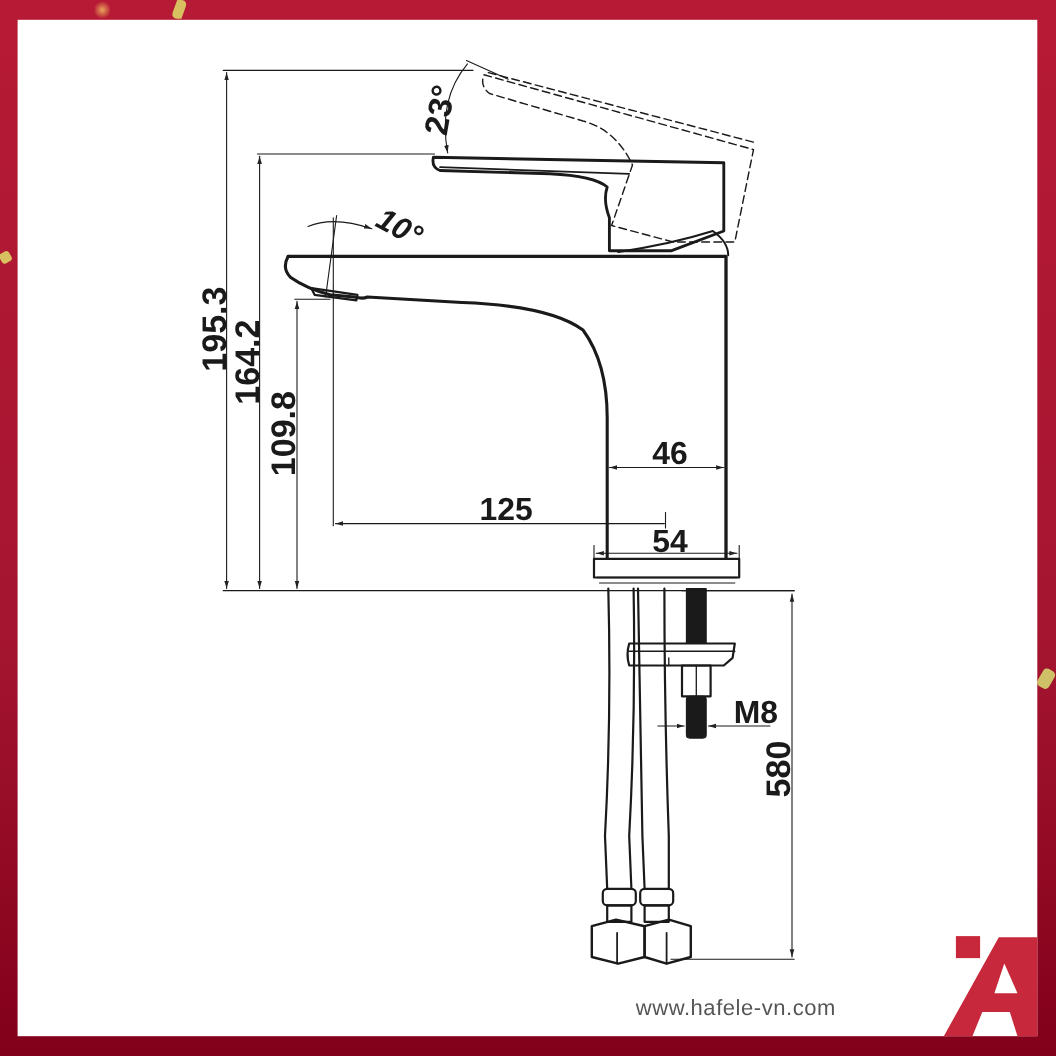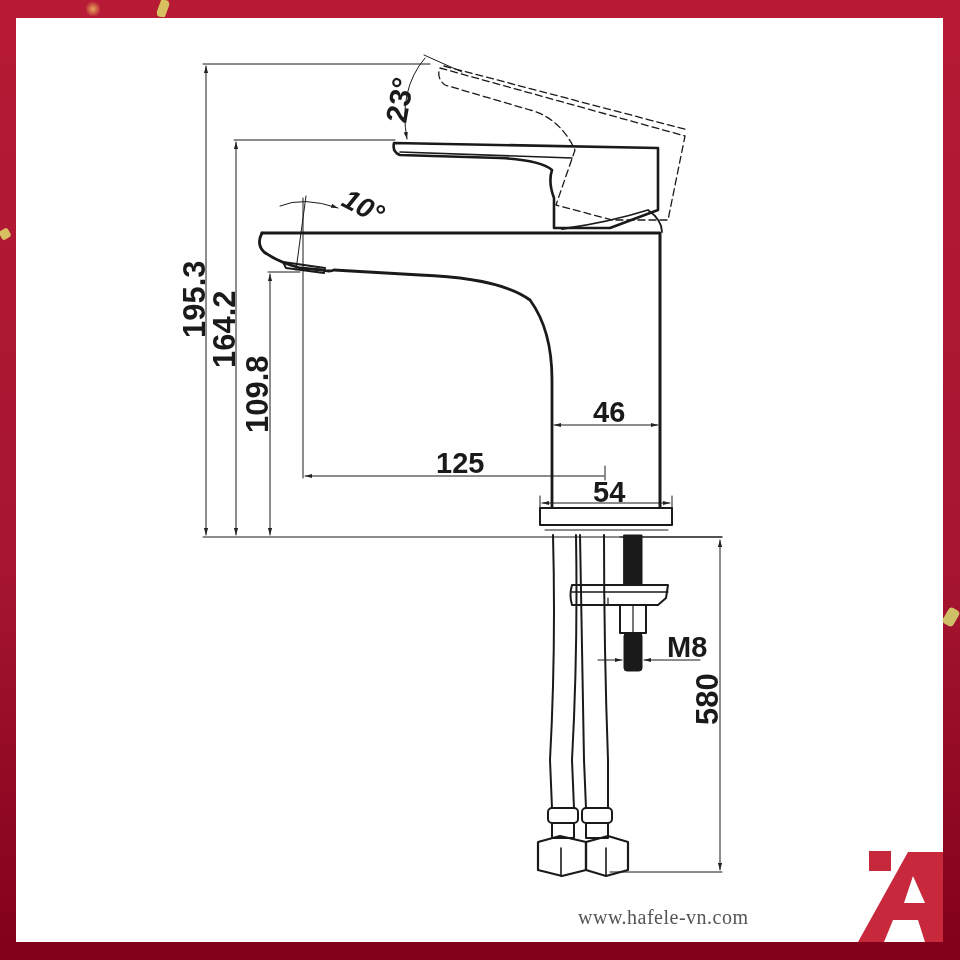--- a/index.html
+++ b/index.html
@@ -9,21 +9,21 @@
     font-family: "Liberation Sans", sans-serif;
   }
   .canvas {
     position: absolute; left: 16px; top: 18px; width: 927px; height: 924px;
     background: #ffffff;
   }
   svg.drawing { position: absolute; left: 0; top: 0; width: 960px; height: 960px; }
   .dim-text { font-family: "Liberation Sans", sans-serif; font-weight: bold; fill: #1a1a1a; }
   .url {
     position: absolute; left: 578px; top: 906px; font-size: 20px; color: #555555;
-    font-family: Liberation Serif, serif; letter-spacing: 0.5px;
+    font-family: Liberation Sans, sans-serif; letter-spacing: 0.5px;
   }
   .confetti { position: absolute; }
 </style>
 </head>
 <body>
 
 <div class="canvas"></div>
 
 <div class="confetti" style="left:86px;top:0;width:14px;height:18px;background:radial-gradient(circle,#e9a55a 0%,rgba(233,165,90,0) 70%);"></div>
 <div class="confetti" style="left:158px;top:0;width:10px;height:17px;background:#d8c060;border-radius:0 6px 0 6px;transform:skewX(-20deg);"></div>

